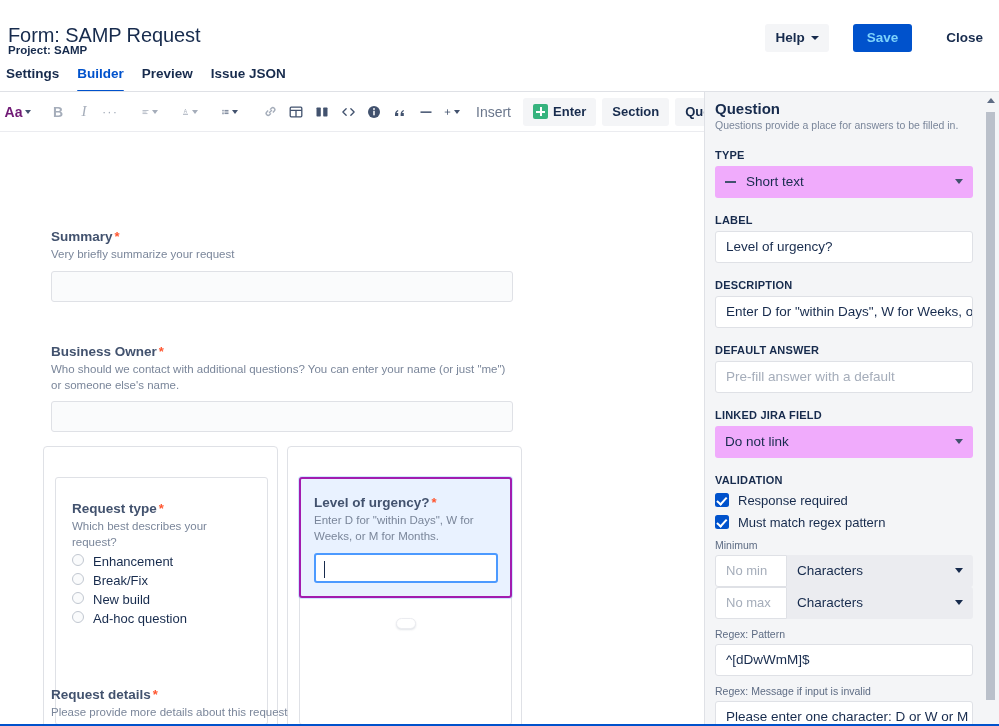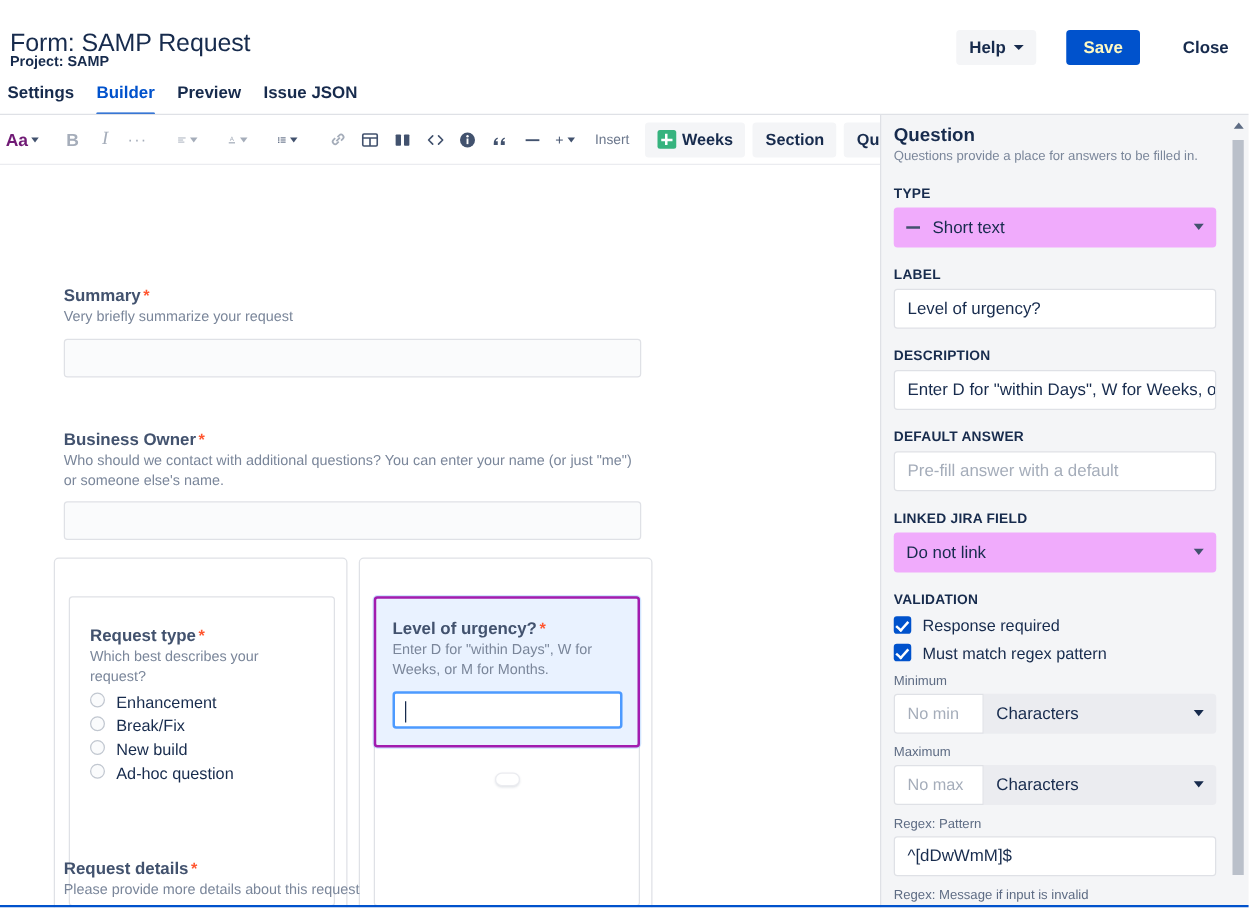--- a/index.html
+++ b/index.html
@@ -25,21 +25,21 @@
   }
   .hdr-actions { position: absolute; right: 6px; top: 24px; display: flex; align-items: center; gap: 24px; }
   .btn {
     font-family: "Liberation Sans", sans-serif;
     font-size: 13.5px; font-weight: 600;
     border: none; border-radius: 3px; cursor: pointer;
     padding: 0 10px; height: 28px; line-height: 28px;
     display: inline-flex; align-items: center; gap: 6px;
   }
   .btn-help { background: #F4F5F7; color: #172B4D; }
-  .btn-save { background: #0052CC; color: #fef9c3; padding: 0 14px; }
+  .btn-save { background: #0052CC; color: #7dd3fc; padding: 0 14px; }
   .btn-close { background: transparent; color: #172B4D; }
   .caret { display: inline-block; width: 0; height: 0; border-left: 4px solid transparent;
            border-right: 4px solid transparent; border-top: 4.5px solid currentColor; }
 
   
   .tabs { position: absolute; left: 0; top: 66px; width: 999px; height: 26px; display: flex; gap: 18px; padding-left: 6px; }
   .tab {
     font-size: 13.5px; font-weight: 600; color: #172B4D; cursor: pointer;
     padding-bottom: 6px; position: relative; white-space: nowrap;
   }
@@ -69,21 +69,21 @@
   .tb-item {
     display: inline-flex; align-items: center; justify-content: center; gap: 2px;
     height: 26px; min-width: 24px; padding: 0 4px;
     border-radius: 3px; cursor: pointer; color: #42526E; font-size: 13px;
   }
   .tb-item.muted { color: #A5ADBA; }
   .tb-sep { width: 1px; height: 20px; background: #DFE1E6; margin: 0 6px; }
   .tb-aa { font-weight: 700; font-size: 14px; color: #701a75; }
   .tb-chev { width: 0; height: 0; border-left: 3.5px solid transparent;
              border-right: 3.5px solid transparent; border-top: 4px solid currentColor; margin-left: 1px; }
-  .tb-insert-label { font-size: 11px; color: #6B778C; margin: 0 6px 0 10px; }
+  .tb-insert-label { font-size: 14px; color: #6B778C; margin: 0 6px 0 10px; }
   .tb-btn {
     display: inline-flex; align-items: center; gap: 5px;
     height: 28px; padding: 0 10px; border-radius: 3px;
     background: #F4F5F7; color: #172B4D;
     font-size: 13px; font-weight: 600; cursor: pointer; margin-left: 4px;
   }
   .plus-sq {
     width: 15px; height: 15px; border-radius: 2px; background: #36B37E;
     position: relative; flex: none;
   }
@@ -337,21 +337,21 @@
           <rect x="1.5" y="6.3" width="11" height="1.6"></rect>
               <rect x="6.2" y="1.6" width="1.6" height="11"></rect>
         </g>
           </svg>
         <span class="tb-chev"></span>
       </div>
 
       <span class="tb-insert-label">Insert</span>
       <div class="tb-btn">
         <span class="plus-sq"></span>
-        <span>Weeks</span>
+        <span>Enter</span>
       </div>
       <div class="tb-btn">Section</div>
       <div class="tb-btn">
         <span>Question</span>
 
       </div>
     </div>
 
     <div class="form-body">
 
@@ -465,21 +465,20 @@
 
       <div class="sp-lbl-sm">Minimum</div>
       <div class="minmax-row">
         <div class="minmax-num">No min</div>
         <div class="minmax-sel">
           <span>Characters</span>
           <span class="chev-d" style="position:absolute;right:10px;"></span>
         </div>
       </div>
 
-      <div class="sp-lbl-sm">Maximum</div>
       <div class="minmax-row">
         <div class="minmax-num">No max</div>
         <div class="minmax-sel">
           <span>Characters</span>
           <span class="chev-d" style="position:absolute;right:10px;"></span>
         </div>
       </div>
 
       <div class="sp-lbl-sm">Regex: Pattern</div>
       <div class="sp-text">^[dDwWmM]$</div>

